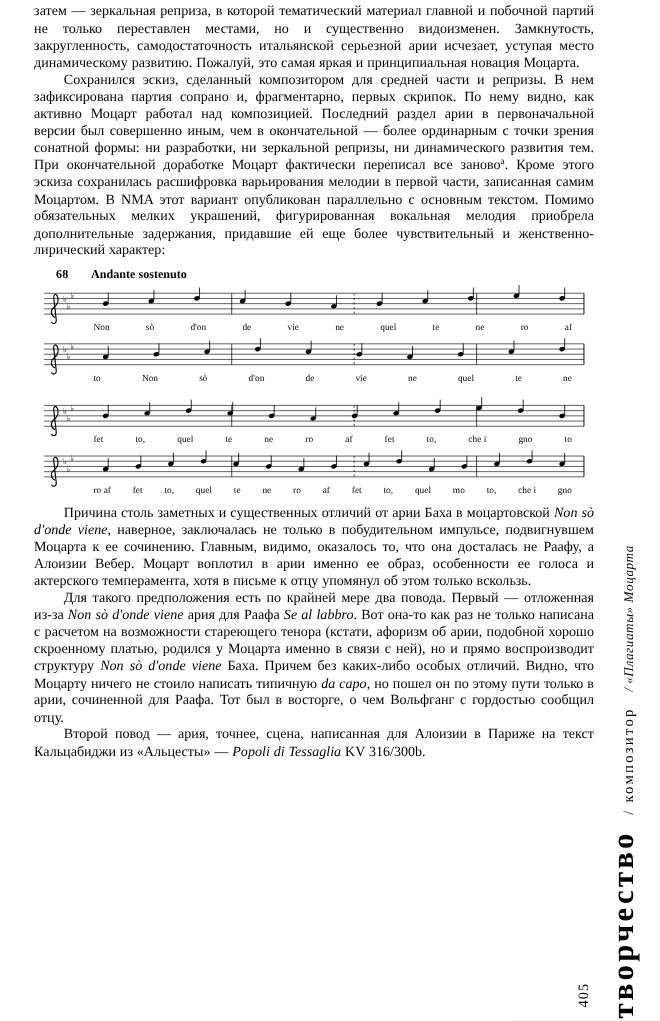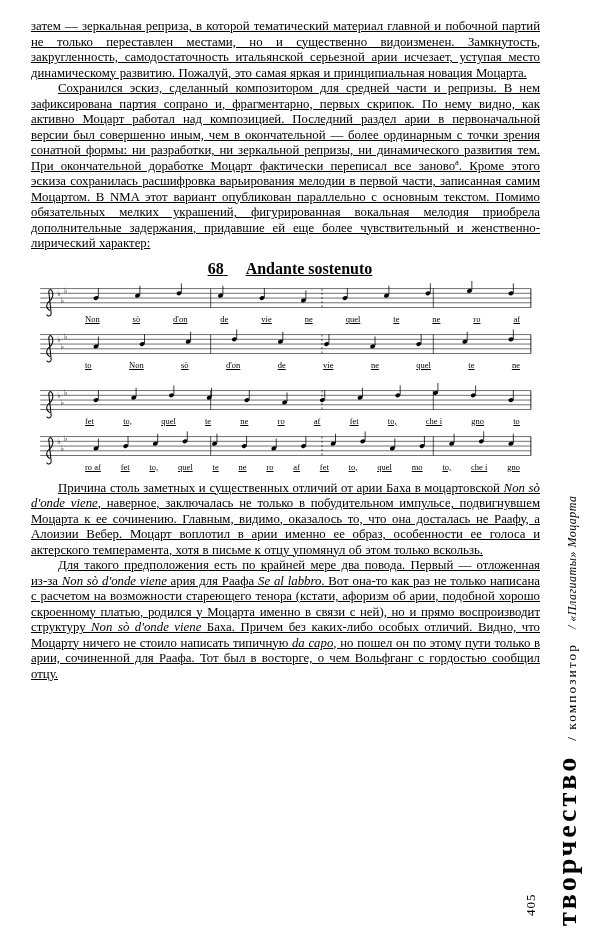--- a/index.html
+++ b/index.html
@@ -9,42 +9,40 @@
     height: 928px;
     background: #ffffff;
     font-family: "Liberation Serif", "DejaVu Serif", serif;
     color: #000;
     overflow: hidden;
     margin: 0 auto;
   }
   .text-col {
     position: absolute;
     left: 31px;
-    top: 19px;
+    top: 3px;
     width: 509px;
-    text-decoration: underline;
   }
   p.para {
     margin: 0;
     text-align: justify;
     font-size: 12.8px;
     line-height: 15.5px;
     word-spacing: 0.3px;
   }
   p.para.indent { text-indent: 27px; }
   p.para sup { font-size: 8.5px; line-height: 0; }
   p.para i { font-style: italic; }
 
   
   .music { margin: 8px 0 9px 2px; }
   .music-head {
     font-weight: bold;
-    font-size: 16px;
-    margin: 0 0 3px 7px;
-    text-align: center;
+    font-size: 11px;
+    margin: 0 0 3px 18px;
   }
   .music-head .tempo { margin-left: 18px; }
   .staff-block { width: 505px; margin-bottom: 3px; }
   .staff-block.group-gap { margin-top: 13px; }
   .staff-svg { display: block; width: 505px; height: 36px; }
   .lyrics {
     display: flex;
     justify-content: space-between;
     padding: 0 18px 0 52px;
     font-size: 8.5px;
@@ -321,20 +319,21 @@
               <span>che i</span>
               <span>gno</span>
             </div>
           </div>
         </div>
     </div>
 
     <div id="body-bottom">
         <p class="para indent"><span>Причина столь заметных и существенных отличий от арии Баха в моцартовской </span><i>Non sò d'onde viene</i><span>, наверное, заключалась не только в побудительном импульсе, подвигнувшем Моцарта к ее сочинению. Главным, видимо, оказалось то, что она досталась не Раафу, а Алоизии Вебер. Моцарт воплотил в арии именно ее образ, особенности ее голоса и актерского темперамента, хотя в письме к отцу упомянул об этом только вскользь.</span></p>
         <p class="para indent"><span>Для такого предположения есть по крайней мере два повода. Первый — отложенная из-за </span><i>Non sò d'onde viene</i><span> ария для Раафа </span><i>Se al labbro</i><span>. Вот она-то как раз не только написана с расчетом на возможности стареющего тенора (кстати, афоризм об арии, подобной хорошо скроенному платью, родился у Моцарта именно в связи с ней), но и прямо воспроизводит структуру </span><i>Non sò d'onde viene</i><span> Баха. Причем без каких-либо особых отличий. Видно, что Моцарту ничего не стоило написать типичную </span><i>da capo</i><span>, но пошел он по этому пути только в арии, сочиненной для Раафа. Тот был в восторге, о чем Вольфганг с гордостью сообщил отцу.</span></p>
+        <p class="para indent"><span>Второй повод — ария, точнее, сцена, написанная для Алоизии в Париже на текст Кальцабиджи из «Альцесты» — </span><i>Popoli di Tessaglia</i><span> KV 316/300b.</span></p>
       </div>
 
   </div>
 
   <div class="side-strip">
     <span class="side-big">творчество</span><span class="side-mid">/ композитор</span><span class="side-small">/ «Плагиаты» Моцарта</span>
   </div>
 
   <div class="pagenum">405</div>
 </div>

